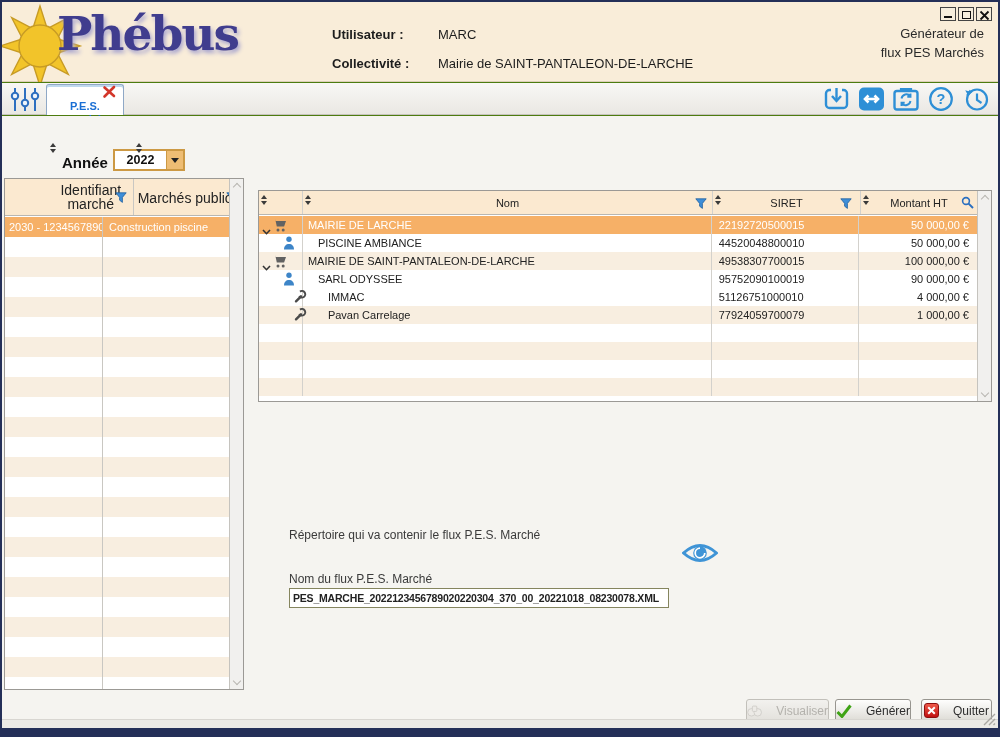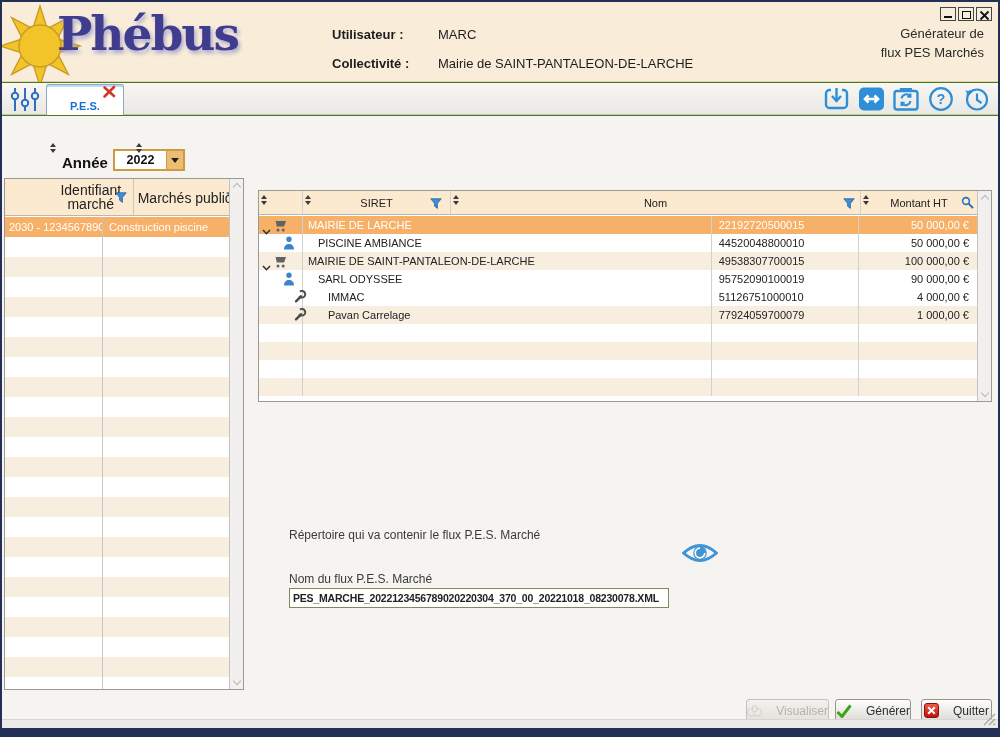--- a/index.html
+++ b/index.html
@@ -370,31 +370,31 @@
         <span class="sb-chev up"></span>
         <span class="sb-chev down"></span>
       </div>
     </div>
 
     <div class="mtable">
       <div class="mt-head">
         <div class="mt-hc tree">
             <span class="sort" style="left:2px; top:4px;"></span>
           </div>
+        <div class="mt-hc nom">
+          <span class="sort" style="left:2px; top:4px;"></span>
+          <span>Nom</span>
+          <svg class="lt-funnel" style="position:absolute; right:5px; top:7px;" width="12" height="11" viewBox="0 0 12 11">
+              <path d="M0.8 0.8h10.4L7.4 5.4v5L4.6 8.2V5.4z" fill="#3e8ed8" stroke="#1f5f9e" stroke-width="0.8"></path>
+            </svg>
+        </div>
         <div class="mt-hc siret">
           <span class="sort" style="left:2px; top:4px;"></span>
           <span>SIRET</span>
           <svg class="lt-funnel" style="position:absolute; right:8px; top:7px;" width="12" height="11" viewBox="0 0 12 11">
-              <path d="M0.8 0.8h10.4L7.4 5.4v5L4.6 8.2V5.4z" fill="#3e8ed8" stroke="#1f5f9e" stroke-width="0.8"></path>
-            </svg>
-        </div>
-        <div class="mt-hc nom">
-          <span class="sort" style="left:2px; top:4px;"></span>
-          <span>Nom</span>
-          <svg class="lt-funnel" style="position:absolute; right:5px; top:7px;" width="12" height="11" viewBox="0 0 12 11">
               <path d="M0.8 0.8h10.4L7.4 5.4v5L4.6 8.2V5.4z" fill="#3e8ed8" stroke="#1f5f9e" stroke-width="0.8"></path>
             </svg>
         </div>
         <div class="mt-hc montant">
           <span class="sort" style="left:2px; top:4px;"></span>
           <span>Montant HT</span>
           <svg style="position:absolute; right:3px; top:5px;" width="13" height="13" viewBox="0 0 13 13">
               <circle cx="5" cy="5" r="3.4" fill="none" stroke="#2a6fc0" stroke-width="1.6"></circle>
               <path d="M7.6 7.6 12 12" stroke="#2a6fc0" stroke-width="2"></path>
             </svg>

